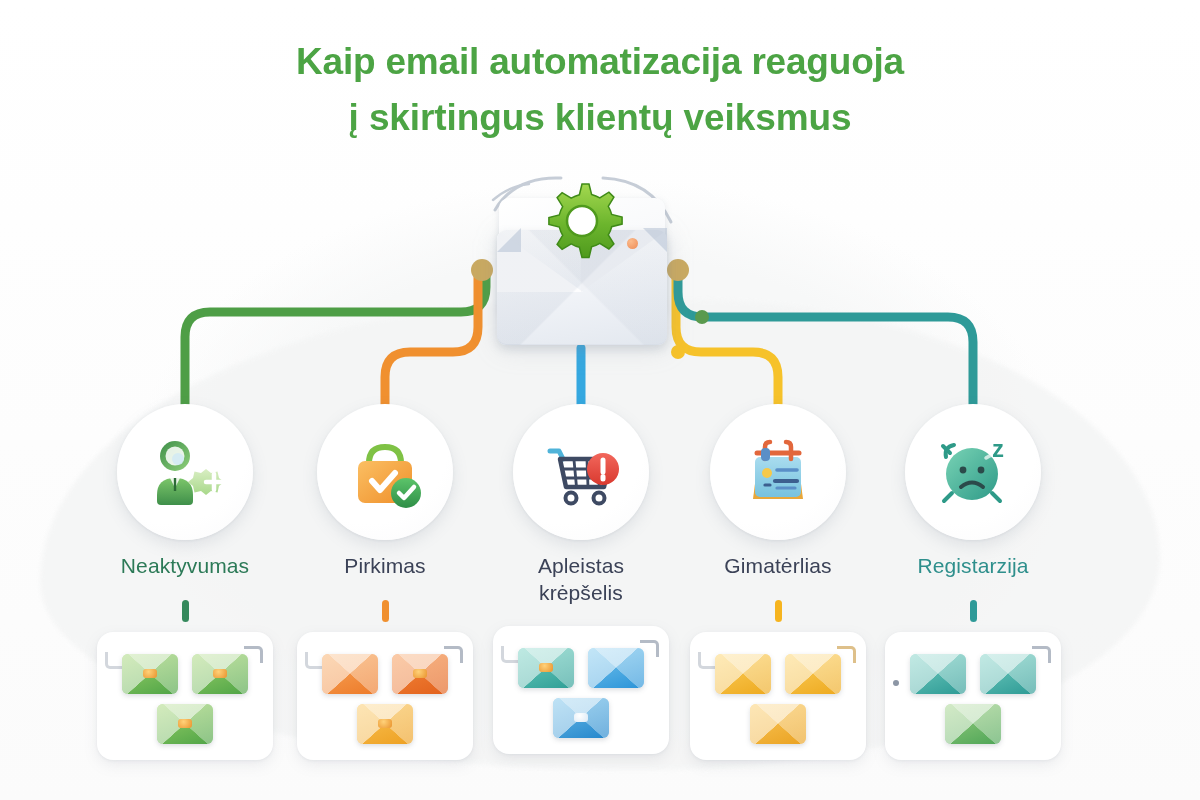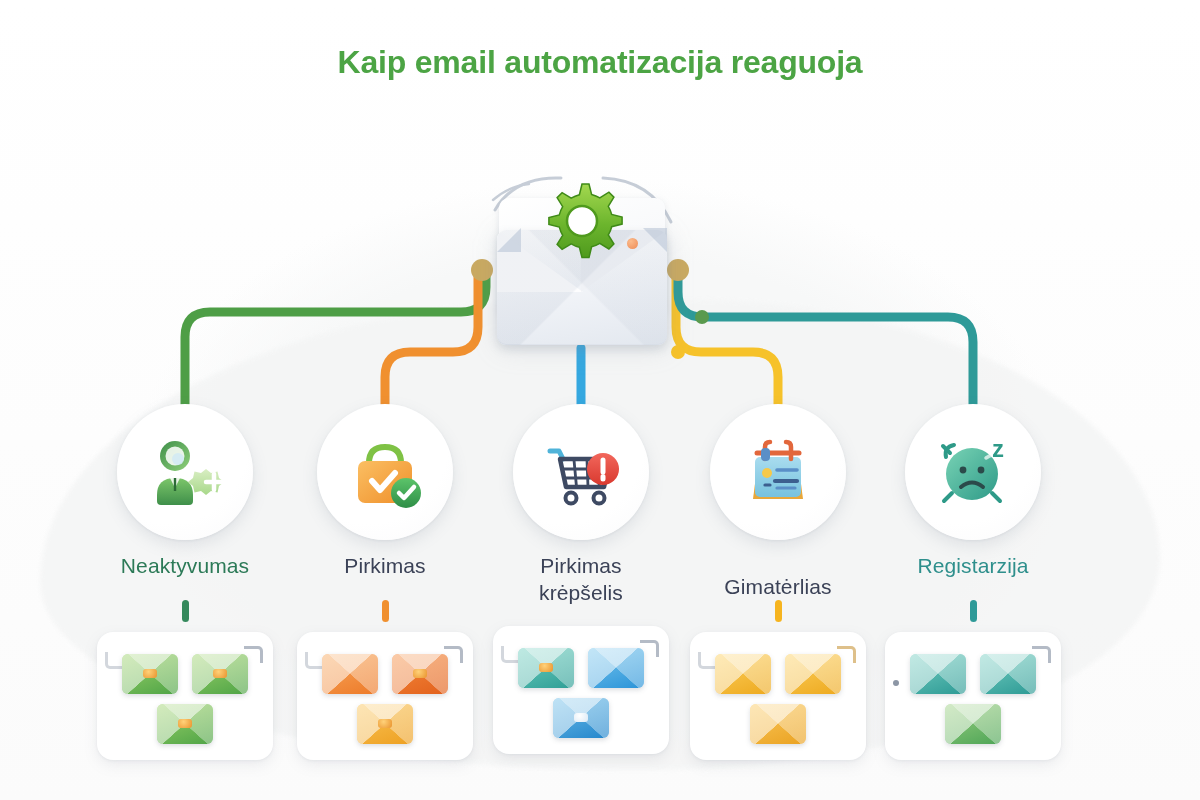--- a/index.html
+++ b/index.html
@@ -42,21 +42,21 @@
   .title-wrap {
     position: absolute;
     left: 0;
     top: 34px;
     width: 1200px;
     text-align: center;
     z-index: 12;
   }
   .title-line {
     display: block;
-    font-size: 32px;
+    font-size: 37px;
     font-weight: bold;
     letter-spacing: -0.2px;
     line-height: 56px;
     color: #4ca444;
     white-space: nowrap;
   }
   .title-line.l2 { letter-spacing: -0.1px; }
 
   
   .hub {
@@ -283,20 +283,21 @@
 </style>
 </head>
 <body>
 
 <div id="infographic">
 
   <div class="bg-blob"></div>
 
   <div class="title-wrap">
     <span class="title-line l1">Kaip email automatizacija reaguoja</span>
+    <span class="title-line l2">į skirtingus klientų veiksmus</span>
   </div>
 
   <svg class="connectors" viewBox="0 0 1200 800">
 
     <path d="M 486 272 L 486 287 Q 486 312 461 312 L 210 312 Q 185 312 185 337 L 185 404" fill="none" stroke="#4e9e46" stroke-width="9" stroke-linecap="round"></path>
 
     <path d="M 478 272 L 478 327 Q 478 352 453 352 L 410 352 Q 385 352 385 377 L 385 404" fill="none" stroke="#f0902f" stroke-width="9" stroke-linecap="round"></path>
 
     <path d="M 581 348 L 581 404" fill="none" stroke="#35a8e0" stroke-width="9" stroke-linecap="round"></path>
 
@@ -451,21 +452,21 @@
         </defs>
         <path d="M12 22 l9 0 4 8" stroke="#4fb3d9" stroke-width="5" fill="none" stroke-linecap="round" stroke-linejoin="round"></path>
         <path d="M22 30 l50 0 -6 28 -38 0 z" fill="none" stroke="#3e4a63" stroke-width="4.5" stroke-linejoin="round"></path>
         <path d="M25 40 l46 0 M27 49 l43 0 M36 31 l2.5 27 M49 31 l1 27 M62 31 l-1 27" stroke="#3e4a63" stroke-width="2.8" fill="none"></path>
         <circle cx="33" cy="69" r="5.5" fill="none" stroke="#3e4a63" stroke-width="4"></circle>
         <circle cx="61" cy="69" r="5.5" fill="none" stroke="#3e4a63" stroke-width="4"></circle>
         <circle cx="65" cy="40" r="16" fill="url(#gAlert)"></circle>
         <path d="M65 31 l0 12 M65 47.5 l0 2.5" stroke="#ffffff" stroke-width="5" stroke-linecap="round"></path>
       </svg>
     </div>
-    <div class="branch-label" style="color:#3b4257; width:140px; left:30px;">Pirkimas krėpšelis</div>
+    <div class="branch-label" style="color:#3b4257; width:140px; left:30px;">Apleistas krėpšelis</div>
     <div class="tick two-line" style="background:#35a8e0; opacity:0;"></div>
     <div class="card two-line" style="top:222px;">
       <div class="corner-mark left" style="left:8px; top:20px;"></div>
       <div class="corner-mark" style="right:10px; top:14px;"></div>
       <div class="card-row r1">
         <div class="env" style="background:linear-gradient(160deg,#6fd0c0,#2f9e96);">
           <div class="env-v"></div>
             <div class="env-seal"></div>
         </div>
         <div class="env" style="background:linear-gradient(160deg,#79c7ee,#2a93d8);">
@@ -496,21 +497,21 @@
         <path d="M30 30 l0-12 q0-5 5-5" stroke="#e2673c" stroke-width="4.5" fill="none" stroke-linecap="round"></path>
         <path d="M56 30 l0-12 q0-5 -5-5" stroke="#e2673c" stroke-width="4.5" fill="none" stroke-linecap="round"></path>
         <rect x="26" y="19" width="9" height="13" rx="4" fill="#5a8fc7"></rect>
         <circle cx="32" cy="44" r="5" fill="#f6c94a"></circle>
         <path d="M42 41 l20 0" stroke="#5a8fc7" stroke-width="3.6" stroke-linecap="round"></path>
         <path d="M40 52 l22 0" stroke="#3c5f8f" stroke-width="4.2" stroke-linecap="round"></path>
         <path d="M30 56 l5 0" stroke="#3c5f8f" stroke-width="3.2" stroke-linecap="round"></path>
         <path d="M42 59 l18 0" stroke="#5a8fc7" stroke-width="3.2" stroke-linecap="round"></path>
       </svg>
     </div>
-    <div class="branch-label" style="color:#3b4257;margin-top:21px;">Gimatėrlias</div>
+    <div class="branch-label" style="color:#3b4257;">Gimatėrlias</div>
     <div class="tick" style="background:#f6b41f;"></div>
     <div class="card">
       <div class="corner-mark left" style="left:8px; top:20px;"></div>
       <div class="corner-mark" style="right:10px; top:14px; border-color:rgba(200,150,60,.6);"></div>
       <div class="card-row r1">
         <div class="env" style="background:linear-gradient(160deg,#fdd15f,#eda91f);">
           <div class="env-v"></div>
         </div>
         <div class="env" style="background:linear-gradient(160deg,#fdd15f,#eda91f);">
           <div class="env-v"></div>

